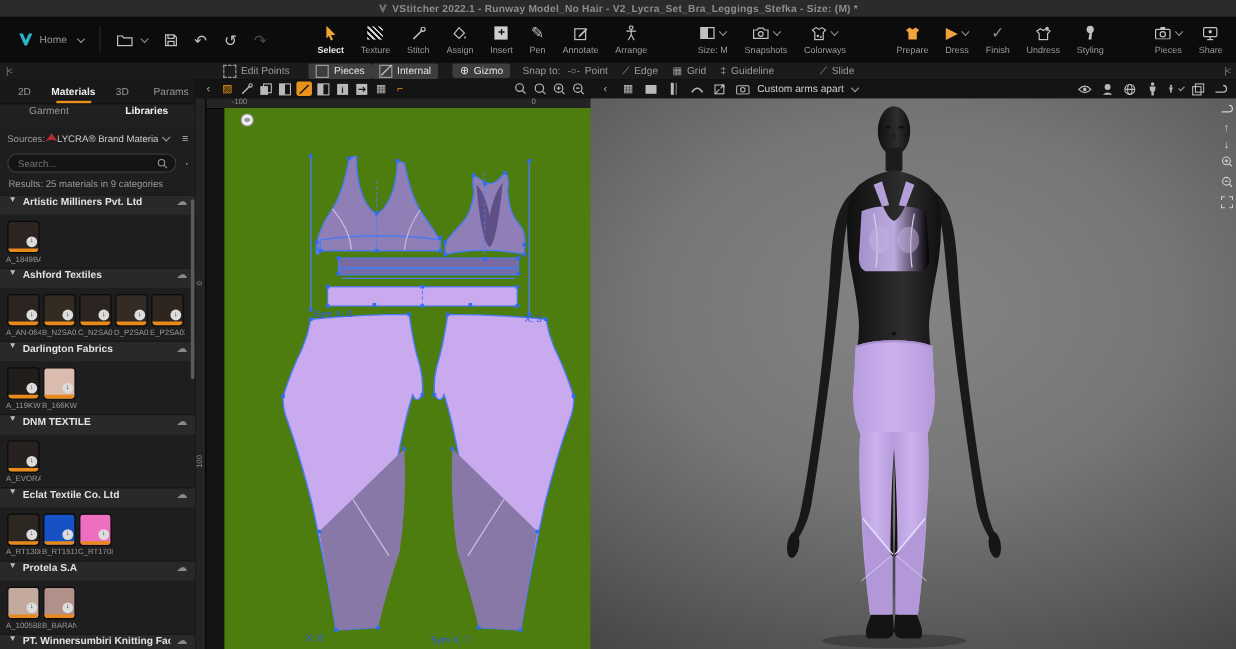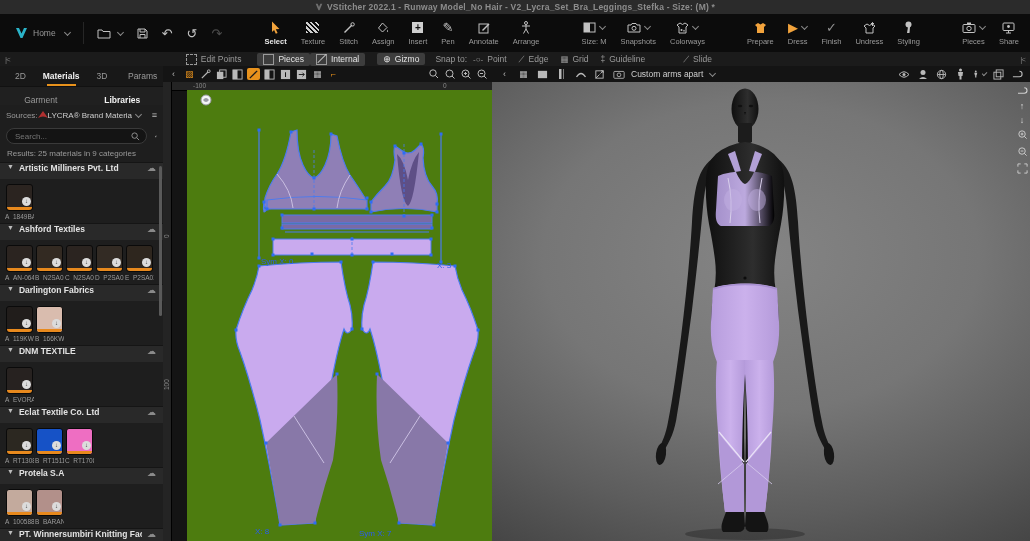--- a/index.html
+++ b/index.html
@@ -31,21 +31,21 @@
   .sqicon{width:9px;height:9px;border:1px solid #9a9a9a;display:inline-block;position:relative}
   .sqicon.corners{border-style:dashed}
   .sqicon.diag::after{content:"";position:absolute;left:-1px;top:3px;width:12px;height:1px;background:#cfcfcf;transform:rotate(-45deg)}
   .collapse{color:#7a7a7a;font-size:8px;padding:0 5px;letter-spacing:-1px}
   
   .sidebar{left:0;top:66px;width:163px;height:475px;background:#1e1e1e;border-right:1px solid #000;overflow:hidden}
   .tabsrow{display:flex;height:20px;align-items:center;background:#181818}
   .tab{flex:1;text-align:left;font-size:8.5px;color:#9a9a9a;position:relative;height:100%;display:flex;align-items:center;justify-content:center}
   .tab.active{color:#f0f0f0;font-weight:bold}
   .tab.active::after{content:"";position:absolute;left:6px;right:6px;bottom:0;height:2px;background:#e8921c}
-  .subtabsrow{display:flex;height:18px;align-items:flex-end;background:#202020;border-top:1px solid #111}
+  .subtabsrow{display:flex;height:18px;align-items:flex-start;background:#202020;border-top:1px solid #111}
   .subtab{flex:1;text-align:center;font-size:8.5px;color:#9a9a9a}
   .subtab.active{color:#f2f2f2;font-weight:bold}
   .sourcesrow{display:flex;align-items:center;height:20px;padding:0 6px;gap:0;font-size:8px;color:#9a9a9a;background:#1e1e1e}
   .srcval{color:#cfcfcf;white-space:nowrap;overflow:hidden;max-width:84px}
   .listicon{margin-left:auto;color:#bdbdbd;font-size:9px}
   .searchrow{display:flex;align-items:center;height:22px;padding:0 6px;gap:8px}
   .searchbox{flex:1;display:flex;align-items:center;background:#141414;border:1px solid #3a3a3a;border-radius:9px;height:14px;padding:0 6px;gap:4px}
   .searchbox input{flex:1;background:transparent;border:0;outline:0;color:#bdbdbd;font-size:8px;font-family:"Liberation Sans",sans-serif;min-width:0}
   .results{font-size:8px;color:#9a9a9a;padding:2px 7px 4px}
   .cats{position:absolute;left:0;top:96px;bottom:0;right:0;overflow:hidden}

